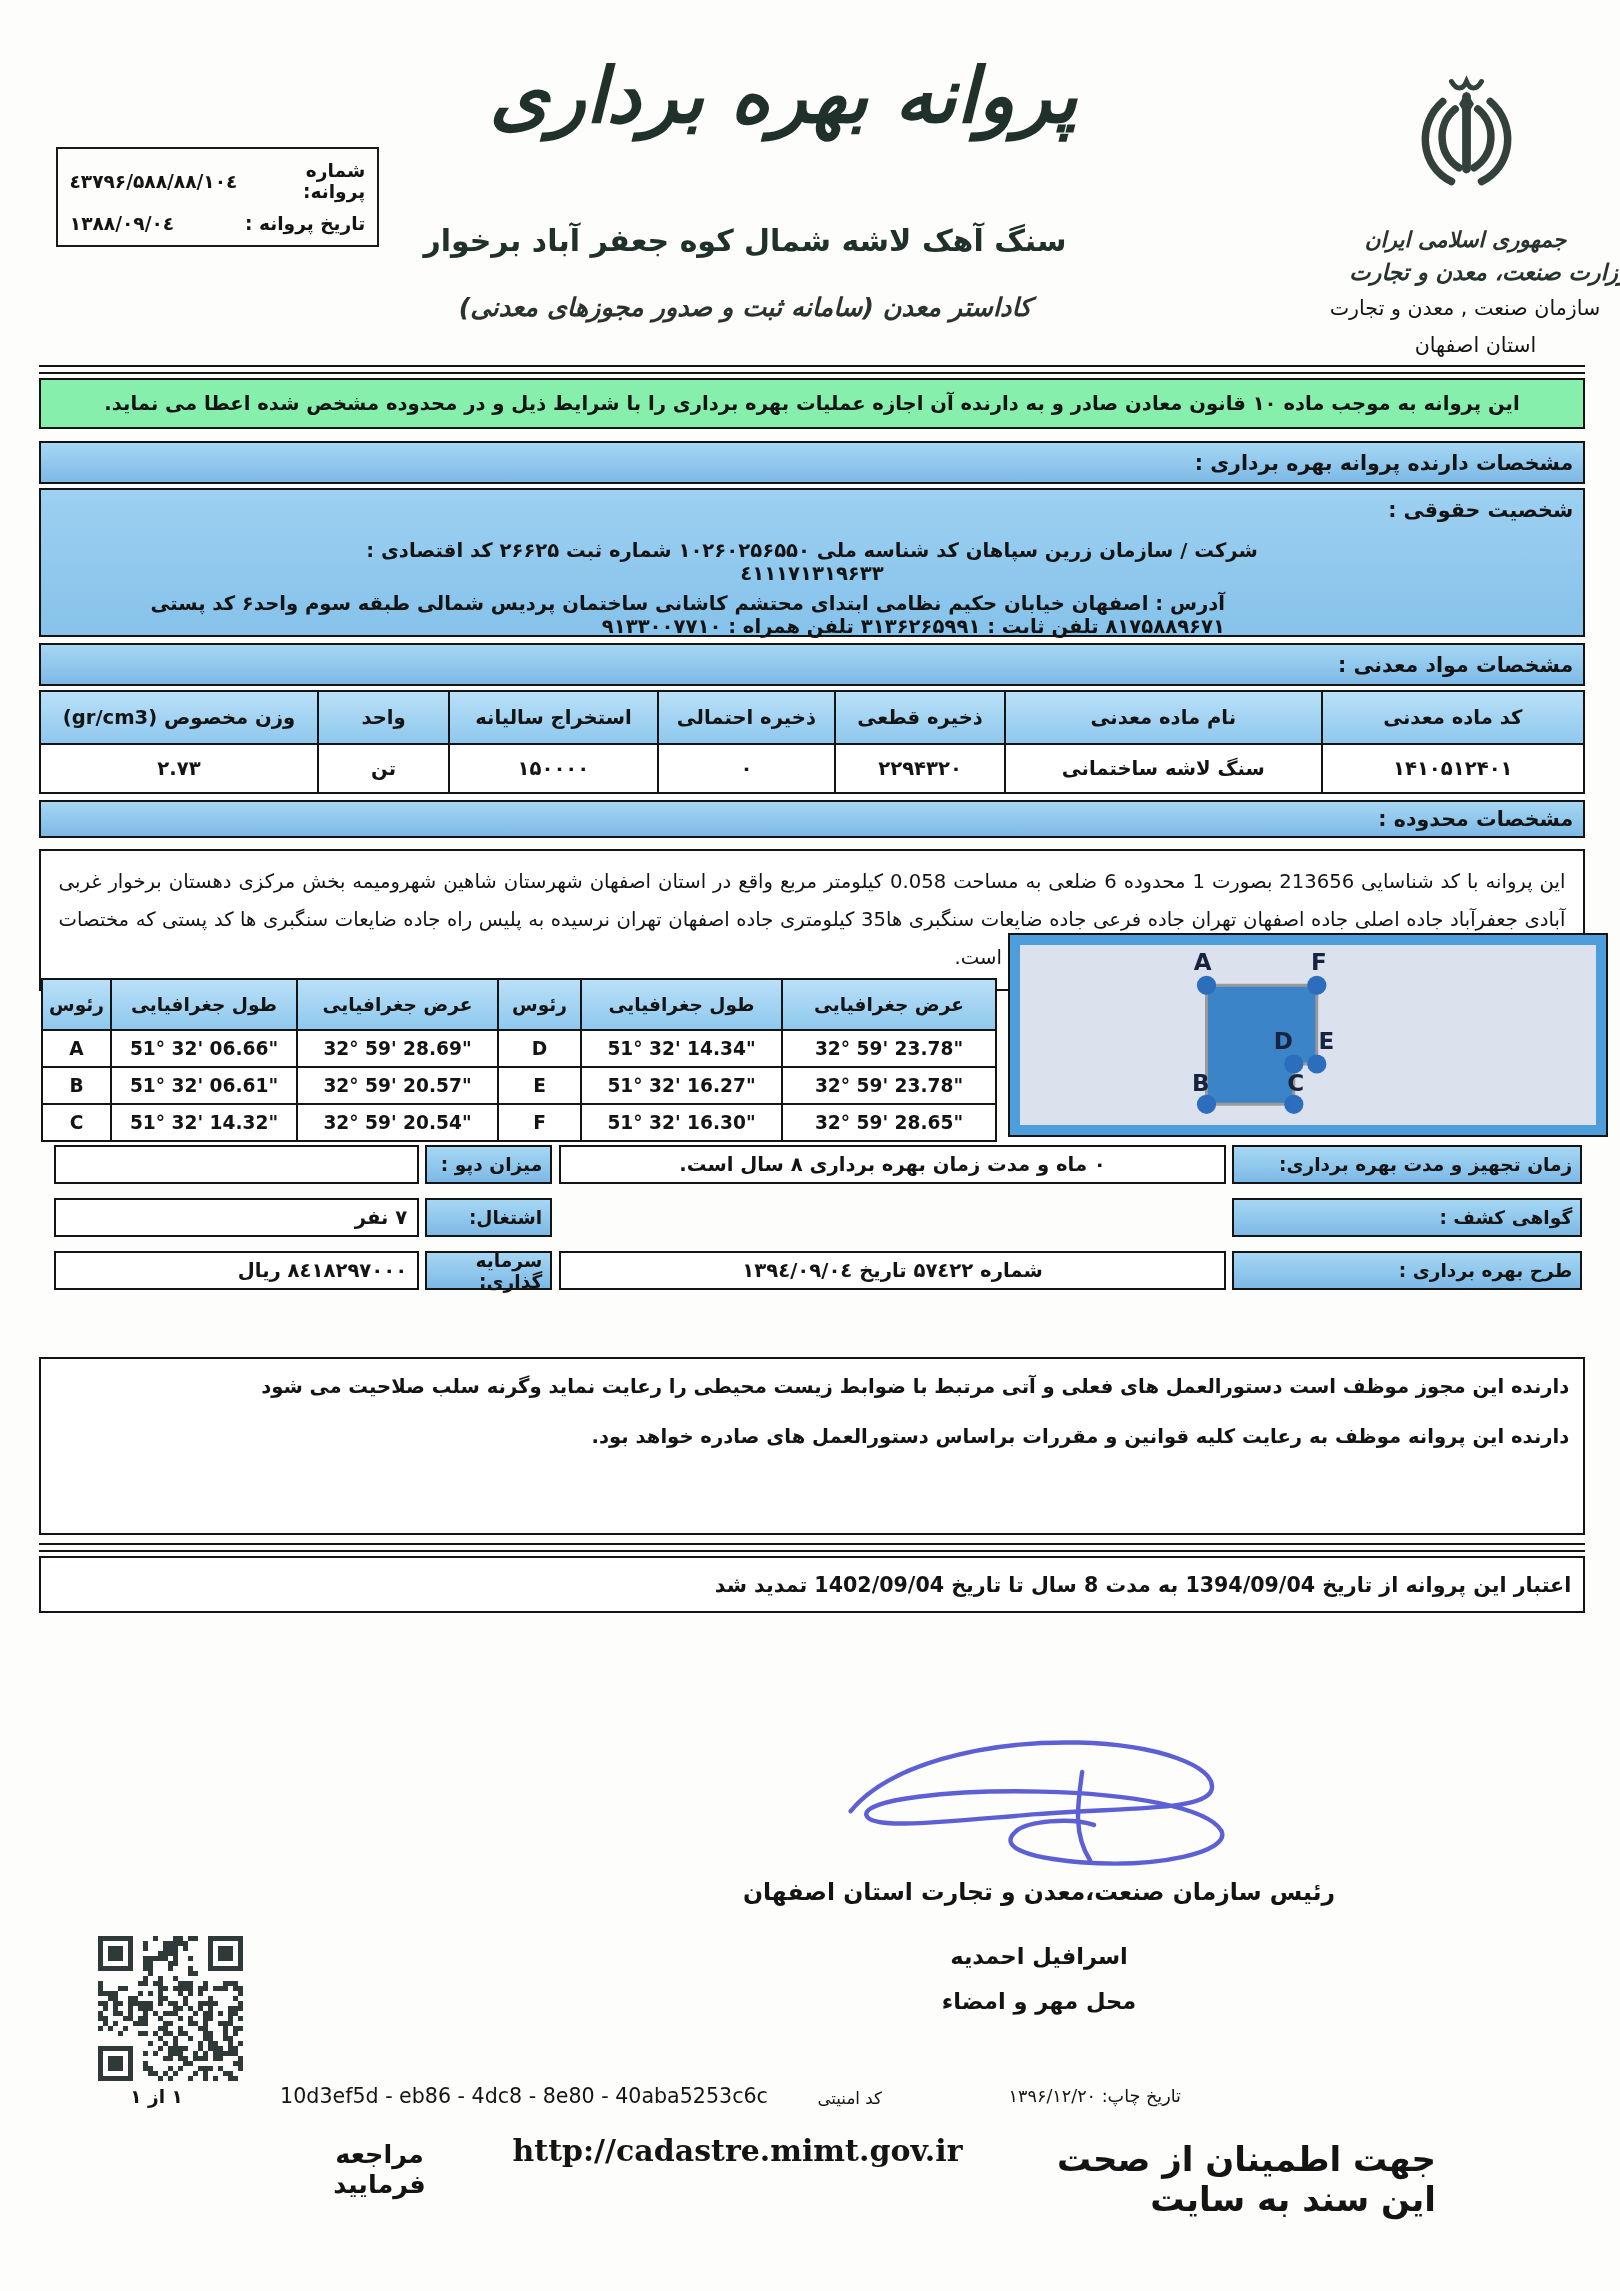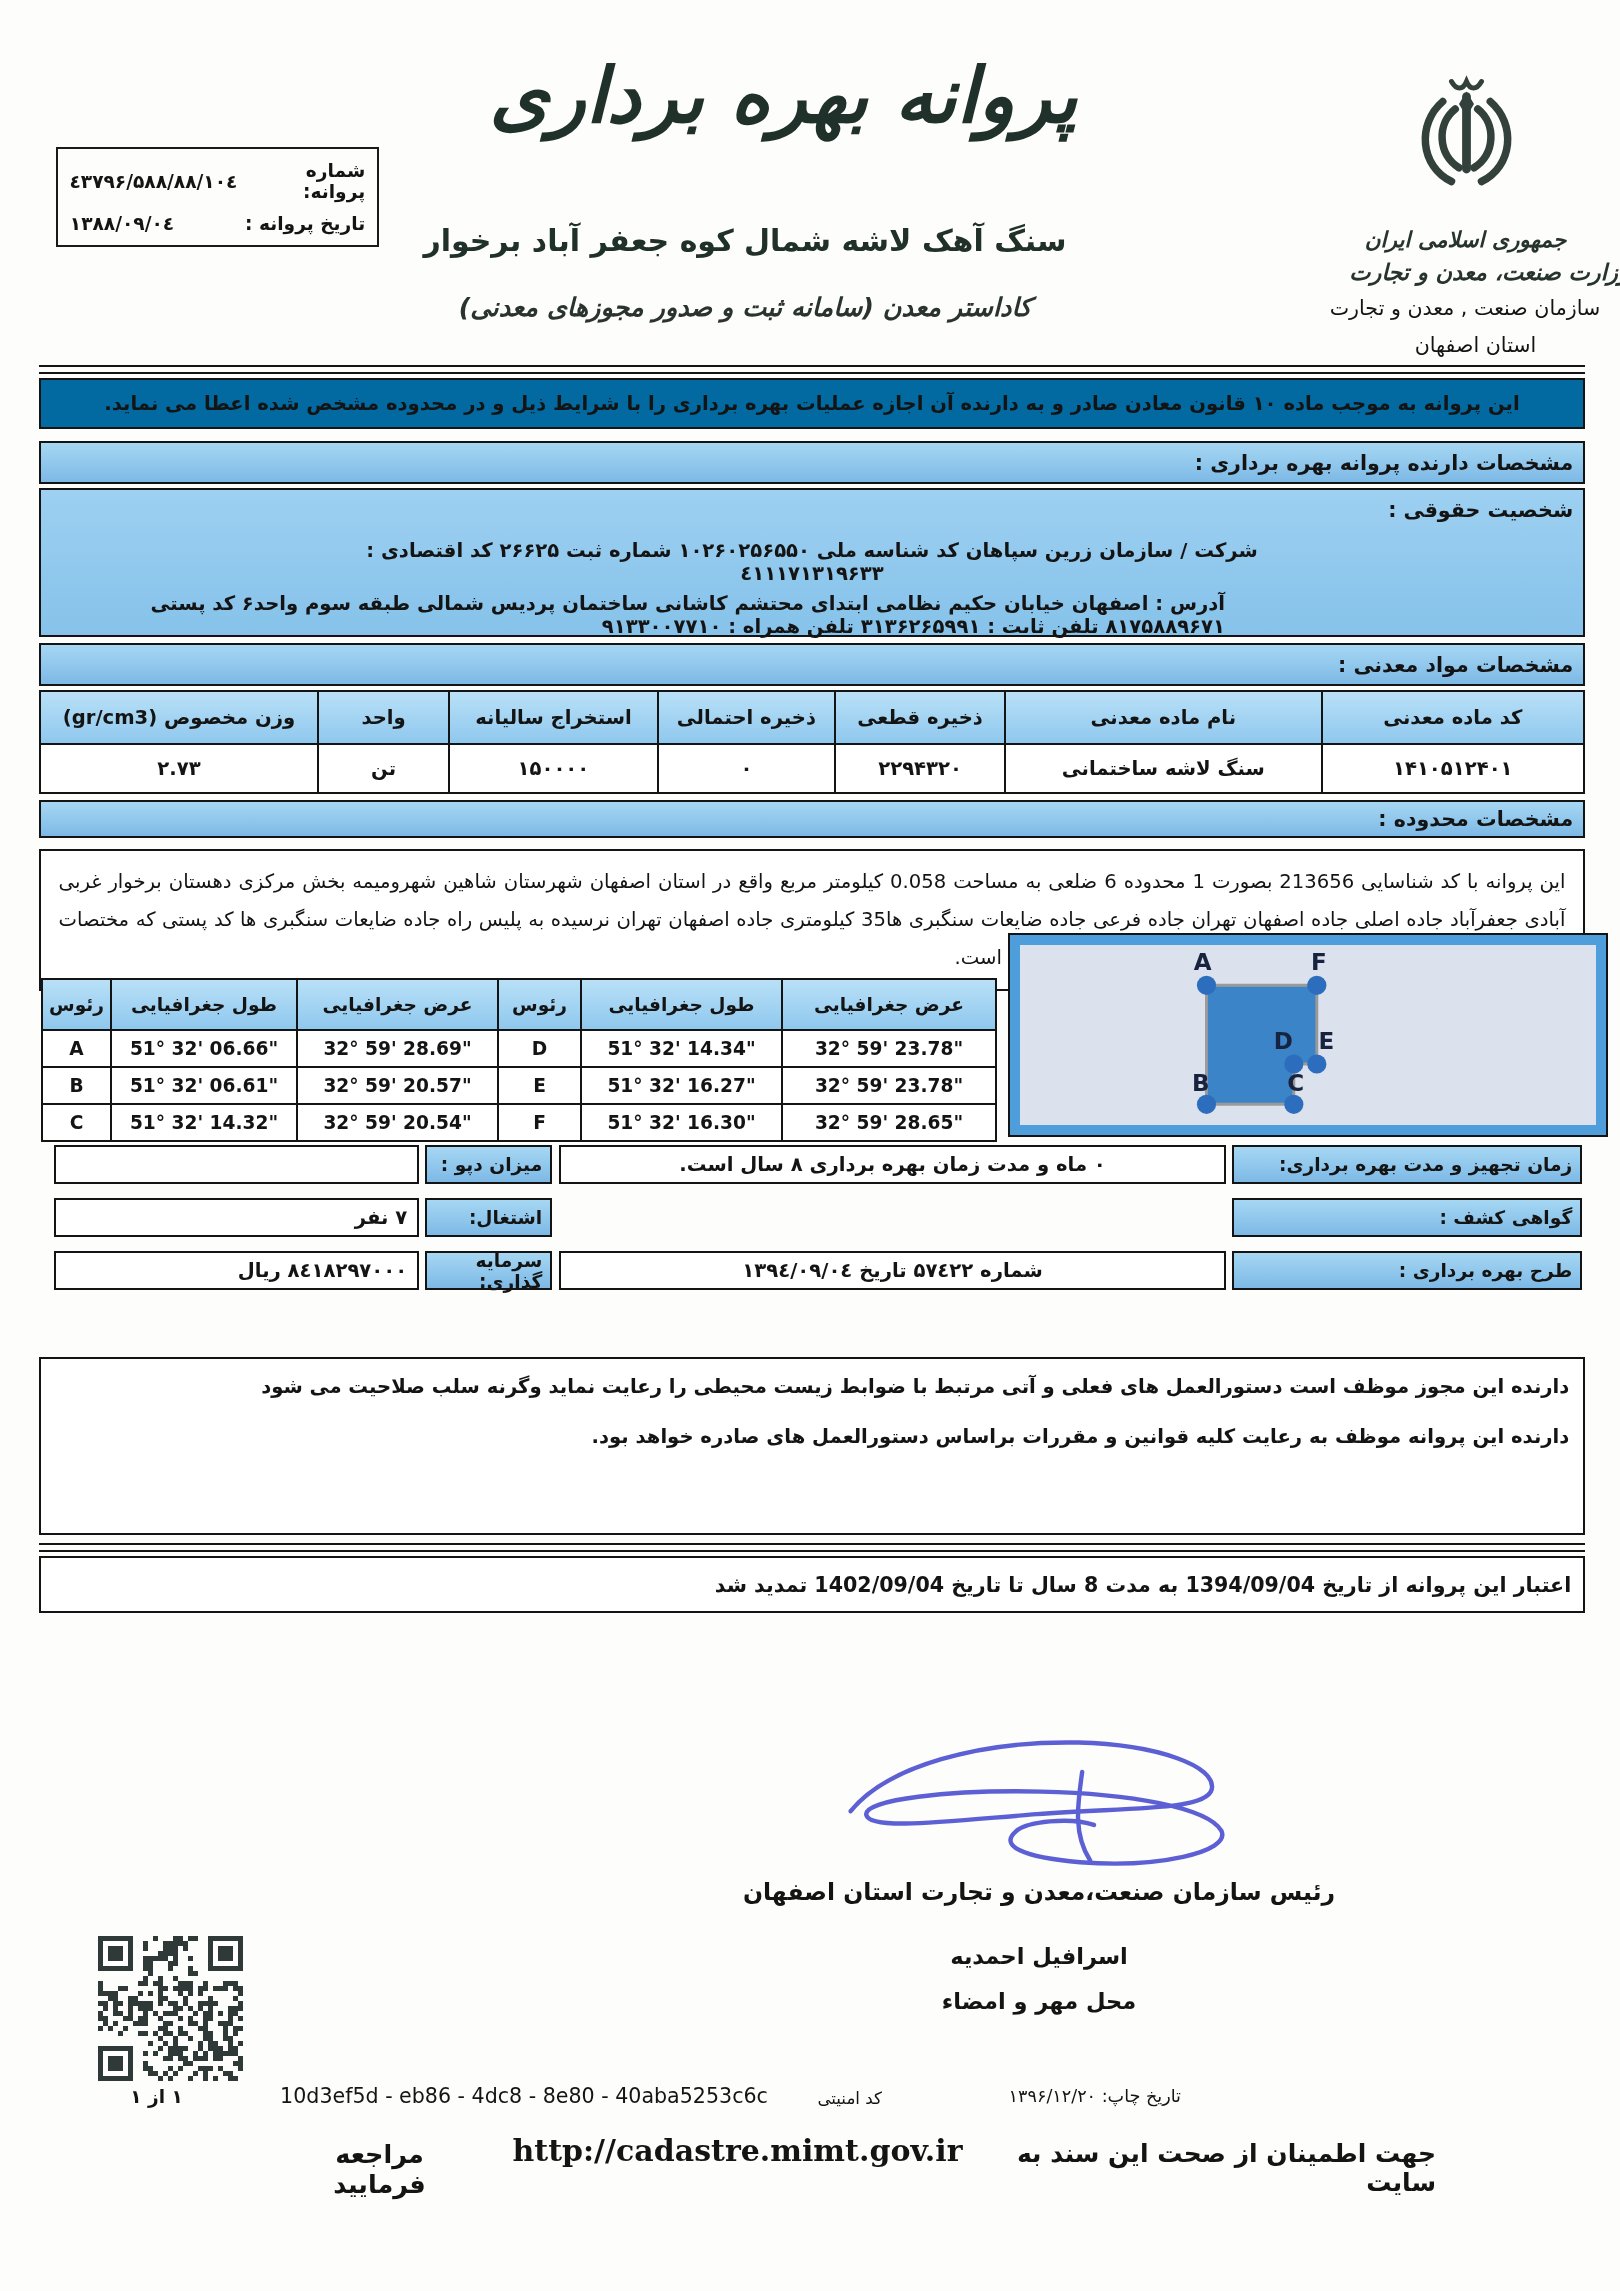--- a/index.html
+++ b/index.html
@@ -24,21 +24,21 @@
   .doc-subtitle{left:353px;top:223px;width:784px;text-align:center;font-size:30px;font-weight:bold;color:#20302a;}
   .cadastre-line{left:392px;top:292px;width:706px;text-align:center;font-size:25.5px;font-weight:bold;font-style:italic;color:#2a332f;}
   .emblem{left:1404px;top:69px;width:125px;height:155px;}
   .gov1{left:1348px;top:227px;width:235px;text-align:center;font-size:21.6px;font-weight:bold;font-style:italic;color:#27332e;}
   .gov2{left:1347px;top:259px;width:284px;text-align:center;font-size:22.5px;font-weight:bold;font-style:italic;color:#27332e;}
   .gov-org{left:1328px;top:296px;width:274px;text-align:center;font-size:20.6px;}
   .gov-province{left:1392px;top:333px;width:167px;text-align:center;font-size:20.6px;}
   
   .double-rule{left:39px;width:1546px;height:8.8px;border-top:2.9px solid #141414;border-bottom:2.9px solid #141414;box-sizing:border-box;}
   .law-bar{
-    left:39px;top:378px;width:1546px;height:51px;border:2.9px solid #141414;background:#0369a1;
+    left:39px;top:378px;width:1546px;height:51px;border:2.9px solid #141414;background:#86efac;
     box-sizing:border-box;display:flex;align-items:center;justify-content:center;
     font-size:19.6px;font-weight:bold;
   }
   .sec-bar{
     left:39px;width:1546px;height:43px;border:2.9px solid #141414;box-sizing:border-box;
     background:linear-gradient(180deg,#a6d7f3,#7db9e6);
     display:flex;align-items:center;padding-right:9.8px;font-size:20.6px;font-weight:bold;
   }
   .sec-body{
     left:39px;width:1546px;border:2.9px solid #141414;box-sizing:border-box;
@@ -77,21 +77,21 @@
   .sig-title{left:735px;top:1878px;width:608px;text-align:center;font-size:23.5px;font-weight:bold;}
   .sig-name{left:833px;top:1943px;width:412px;text-align:center;font-size:22.5px;font-weight:bold;}
   .sig-seal{left:833px;top:1988px;width:412px;text-align:center;font-size:22.5px;font-weight:bold;}
   .qr{left:98px;top:1936px;width:145px;height:145px;}
   .page-num{left:88px;top:2086px;width:137px;text-align:center;font-size:18.6px;font-weight:bold;}
   .sec-code{left:274px;top:2084px;width:500px;text-align:center;font-size:20.6px;}
   .sec-label{left:784px;top:2088px;width:98px;font-size:16.7px;text-align:right;}
   .print-date{left:965px;top:2086px;width:216px;font-size:17.6px;text-align:right;}
   .visit-label{left:289px;top:2139px;width:181px;text-align:center;font-size:25.5px;font-weight:bold;}
   .site-url{left:480px;top:2133px;width:515px;text-align:center;font-size:30px;font-weight:bold;font-family:"DejaVu Serif",serif;direction:ltr;}
-  .check-text{left:1005px;top:2139px;width:431px;text-align:right;font-size:25px;font-weight:bold;}
+  .check-text{left:1005px;top:2139px;width:431px;text-align:right;font-size:34px;font-weight:bold;}
 </style>
 </head>
 <body>
 
 <div class="page">
 
   <div class="abs license-box">
     <div class="license-row">
       <span>شماره پروانه:</span>
       <span>۱۰٤/۵۸۸/۸۸/٤۳۷۹۶</span>

